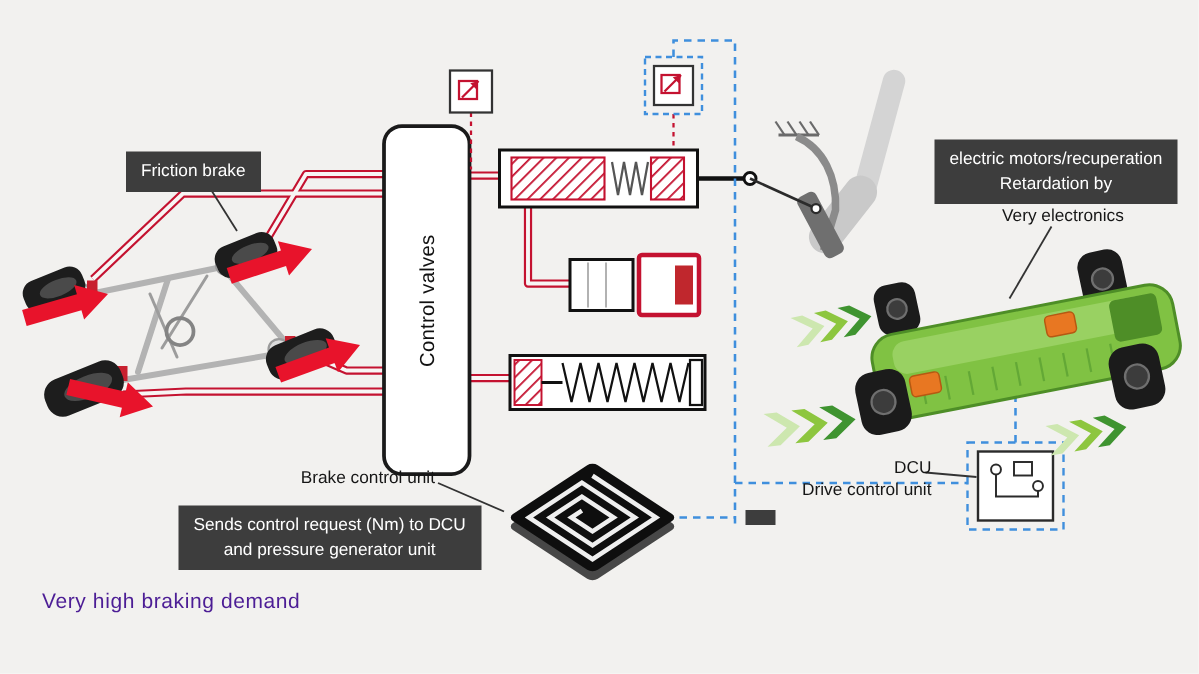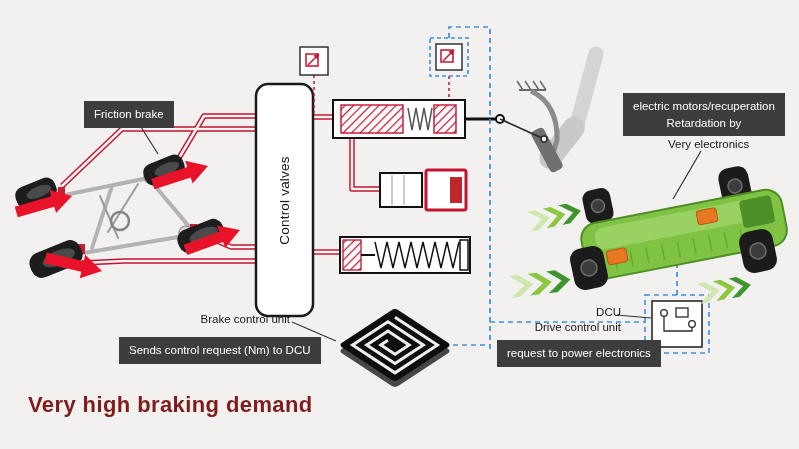--- a/index.html
+++ b/index.html
@@ -3,21 +3,21 @@
 <meta charset="utf-8">
 <style>
   *{box-sizing:border-box}
   body{margin:0;background:#ffffff}
   .stage{position:relative;width:799px;height:449px;background:#f2f1ef;font-family:"Liberation Sans",sans-serif;overflow:hidden}
   svg.art{position:absolute;left:0;top:0}
   .callout{position:absolute;background:#3d3d3d;color:#fff;font-size:11.5px;line-height:1.45;padding:5px 10px;text-align:center;white-space:nowrap}
   .plain{position:absolute;color:#161616;font-size:11.5px;line-height:1.3;white-space:nowrap}
   .right{text-align:right}
   .cv-label{position:absolute;left:168px;top:188px;width:233px;height:25px;display:flex;align-items:center;justify-content:center;transform:rotate(-90deg);font-size:13.5px;color:#111;letter-spacing:.2px;white-space:nowrap}
-  .title{position:absolute;left:28px;top:392px;font-size:22px;font-weight:700;letter-spacing:.4px;color:#7f1d1d}
+  .title{position:absolute;left:28px;top:392px;font-size:14px;font-weight:400;letter-spacing:.4px;color:#4c1d95}
   .pipe-o{stroke:#c41230;stroke-width:5.5;fill:none;stroke-linejoin:round}
   .pipe-i{stroke:#f7f5f4;stroke-width:2.6;fill:none;stroke-linejoin:round}
   .blue{stroke:#3f8fdd;stroke-width:1.7;stroke-dasharray:5 4;fill:none}
   .reddash{stroke:#c41230;stroke-width:1.5;stroke-dasharray:3 3;fill:none}
   .leader{stroke:#333;stroke-width:1.2;fill:none}
 </style>
 </head>
 <body>
 
 <div class="stage">
@@ -271,21 +271,21 @@
 
   <div class="plain right" style="left:497px;top:305px;width:124px">
     <div>DCU</div>
     <div>Drive control unit</div>
   </div>
 
   <div class="plain right" style="left:178px;top:312px;width:112px">Brake control unit</div>
 
   <div class="callout" style="left:119px;top:337px">
     <div>Sends control request (Nm) to DCU</div>
+    <div>and pressure generator unit</div>
   </div>
 
   <div class="callout" style="left:497px;top:340px">
-    <div>request to power electronics</div>
   </div>
 
   <div class="title">Very high braking demand</div>
 
 </div>
 
 </body></html>

